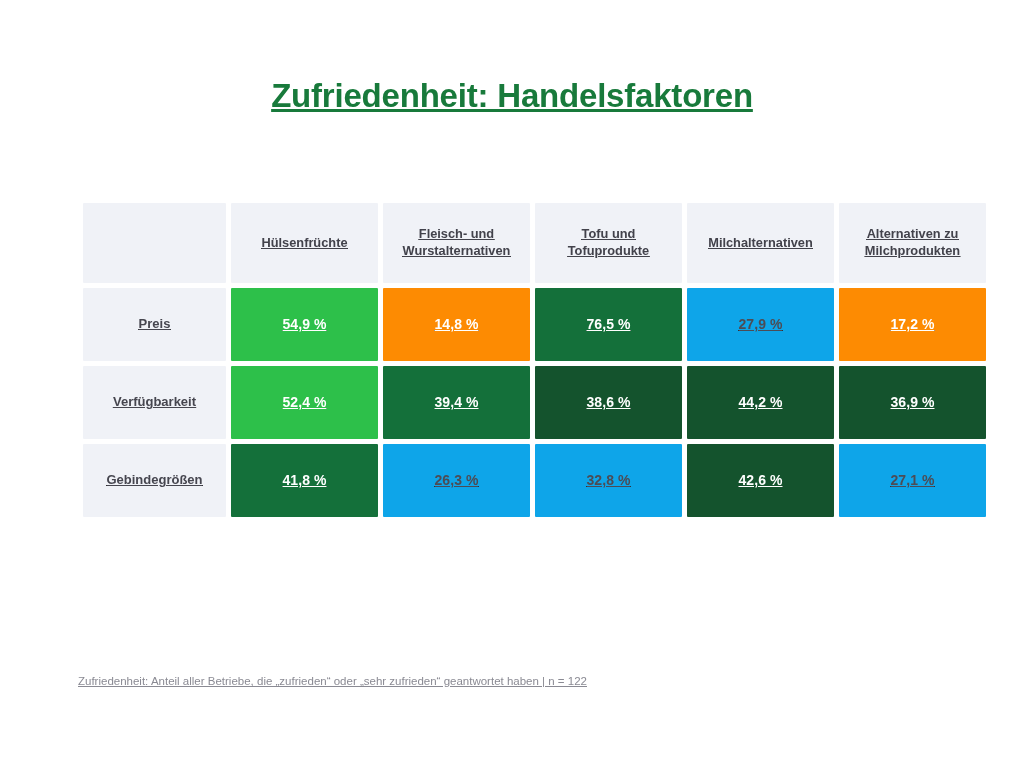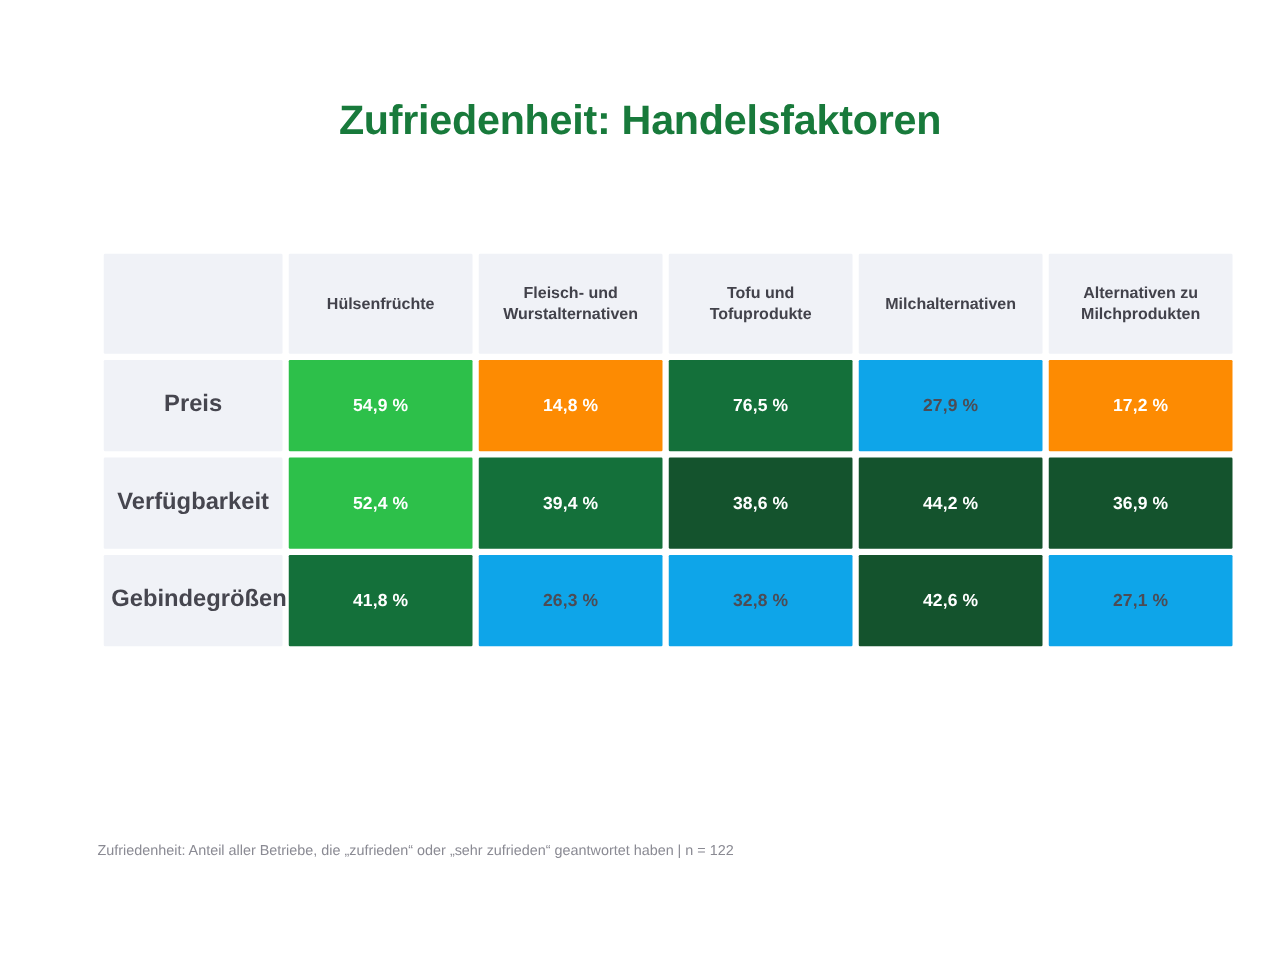--- a/index.html
+++ b/index.html
@@ -1,16 +1,16 @@
 <!DOCTYPE html>
 <html lang="de"><head>
 <meta charset="utf-8">
 <title>Zufriedenheit: Handelsfaktoren</title>
 <style>
-  * { box-sizing: border-box; margin: 0; padding: 0; }
+  * { box-sizing: border-box; margin: 0; padding: 0; text-decoration: underline; }
 
   html, body {
     width: 1024px;
     height: 768px;
     overflow: hidden;
   }
 
   body {
     background: #ffffff;
     font-family: "Liberation Sans", "DejaVu Sans", sans-serif;
@@ -72,21 +72,21 @@
     background: #F0F2F7;
     color: #42424B;
     font-size: 12.8px;
     font-weight: bold;
     line-height: 1.32;
   }
 
   .row-header {
     background: #F0F2F7;
     color: #46464F;
-    font-size: 19px;
+    font-size: 13px;
     font-weight: bold;
     line-height: 1.3;
   }
 
   
   .cell {
     font-size: 14px;
     font-weight: bold;
     line-height: 1.2;
     letter-spacing: 0.1px;

